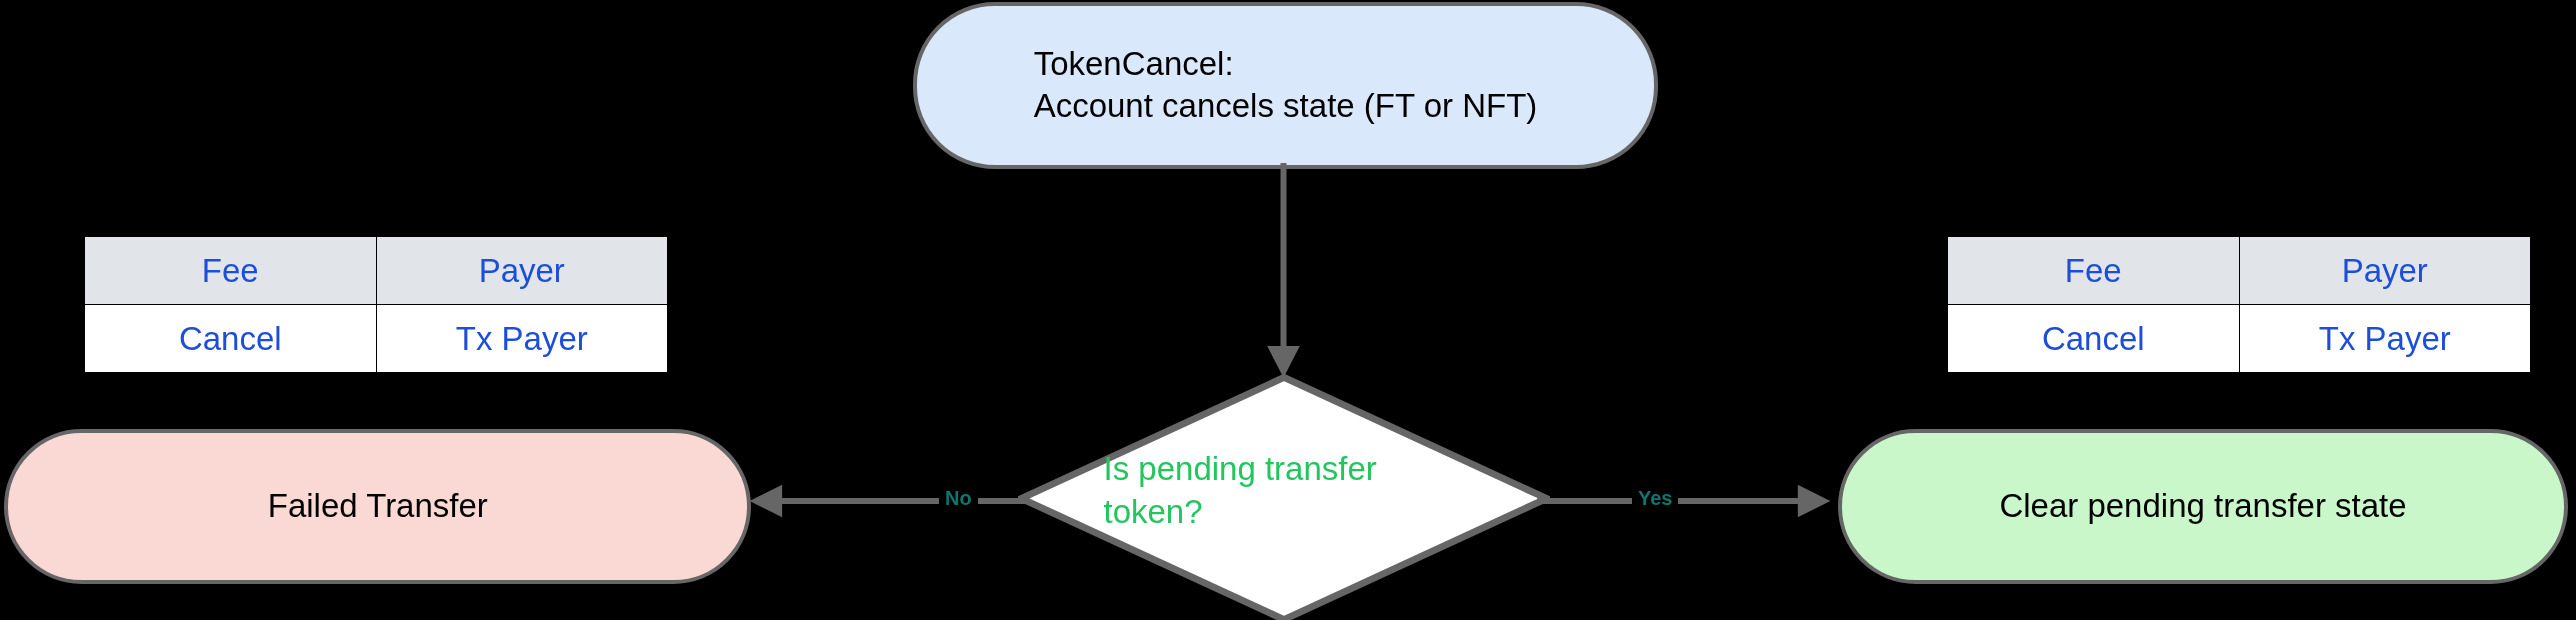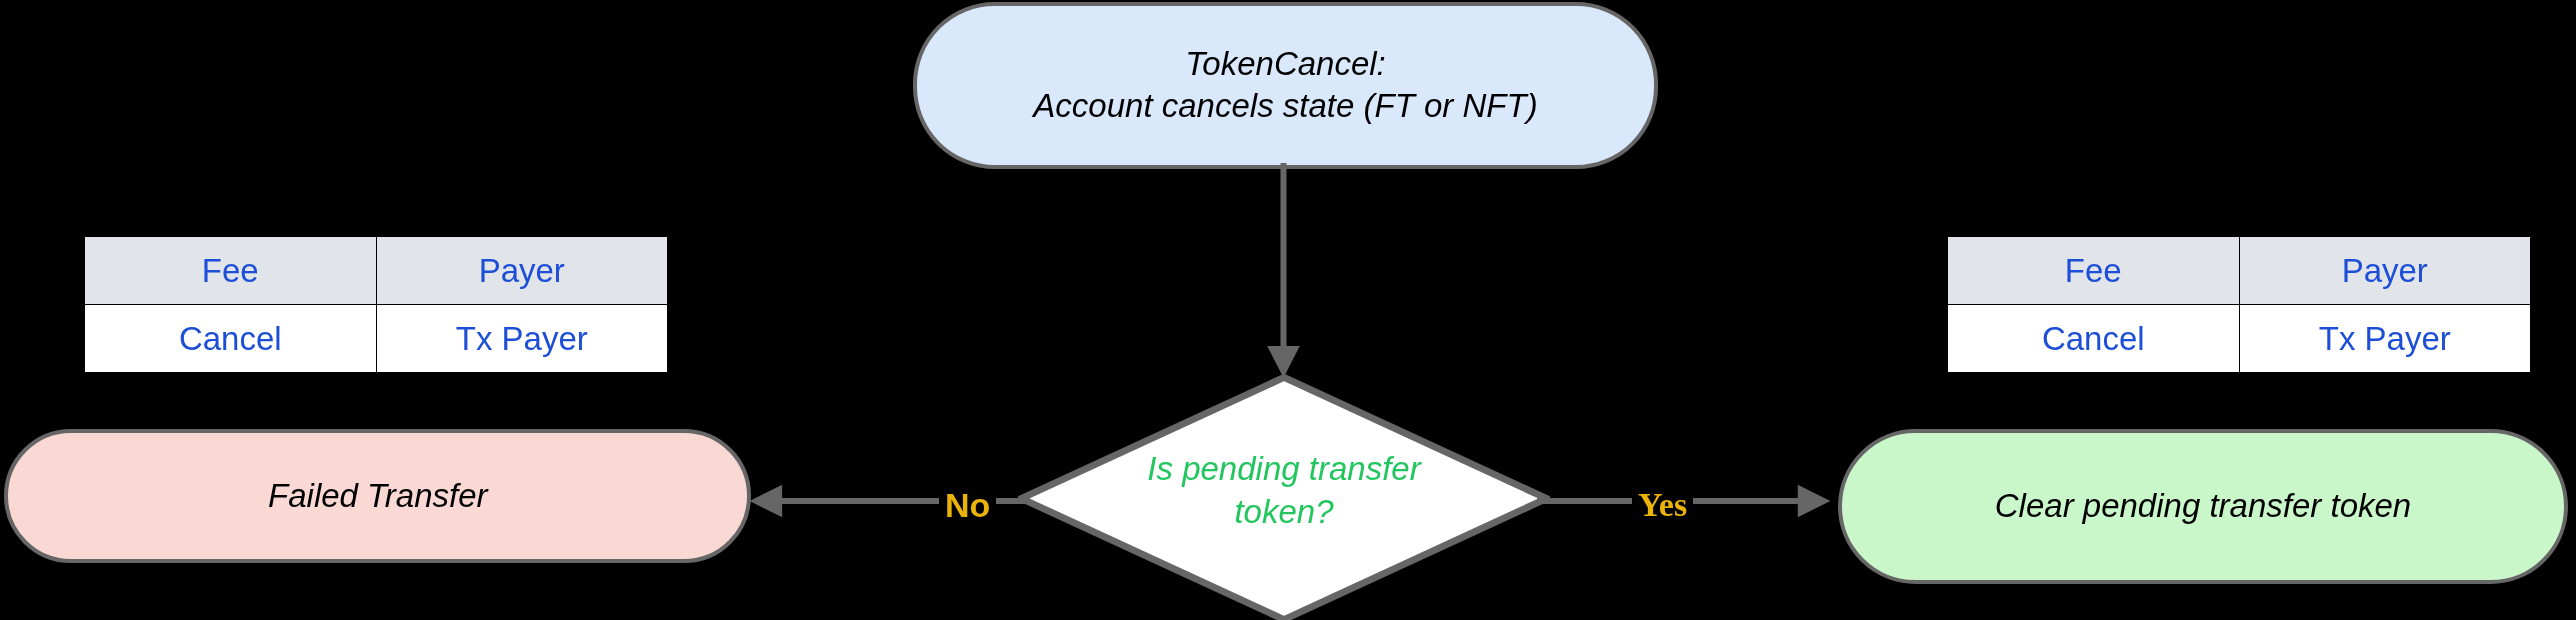--- a/index.html
+++ b/index.html
@@ -16,24 +16,22 @@
     font-family: "Liberation Sans", sans-serif;
   }
 
   
   .node {
     position: absolute;
     box-sizing: border-box;
     display: flex;
     align-items: center;
     justify-content: center;
-    text-align: center;
     color: #000000;
     line-height: 1.28;
-    font-style: italic;
   }
 
   
   .stadium {
     border: 4.3px solid #666666;
     border-radius: 112px;
   }
 
   #start-node {
     left: 913px;
@@ -42,21 +40,21 @@
     height: 167px;
     background: #dae8fc;
     border-radius: 82px;
     font-size: 33px;
   }
 
   #failed-node {
     left: 4.3px;
     top: 429px;
     width: 747px;
-    height: 134px;
+    height: 155px;
     background: #fad9d5;
     border-radius: 79px;
     font-size: 33px;
   }
 
   #clear-node {
     left: 1838px;
     top: 429px;
     width: 730px;
     height: 155px;
@@ -142,35 +140,34 @@
   }
   #edge-decision-to-clear {
     left: 1537px;
     top: 477px;
     width: 309px;
     height: 48px;
   }
 
   .edge-label {
     position: absolute;
-    font-size: 34px;
+    font-size: 20px;
     font-weight: bold;
-    color: #eab308;
+    color: #0f766e;
     background: #000000;
     padding: 0 6px;
     line-height: 1;
   }
   #label-no {
     left: 939px;
     top: 488px;
   }
   #label-yes {
     left: 1632px;
     top: 488px;
-    font-family: Liberation Serif, serif;
   }
 </style>
 </head>
 <body>
 
 <div id="canvas">
 
   <div class="node stadium" id="start-node">
     <div>
       <span>TokenCancel:</span><br>
@@ -209,21 +206,21 @@
       <polygon points="342,28 304,9 304,47" fill="#666666"></polygon>
     </svg>
   </div>
   <div class="edge-label" id="label-yes">Yes</div>
 
   <div class="node stadium" id="failed-node">
     <span>Failed Transfer</span>
   </div>
 
   <div class="node stadium" id="clear-node">
-    <span>Clear pending transfer token</span>
+    <span>Clear pending transfer state</span>
   </div>
 
   <table class="fee-table" id="fee-table-left">
     <thead>
       <tr>
         <th>Fee</th>
         <th>Payer</th>
       </tr>
     </thead>
     <tbody>

